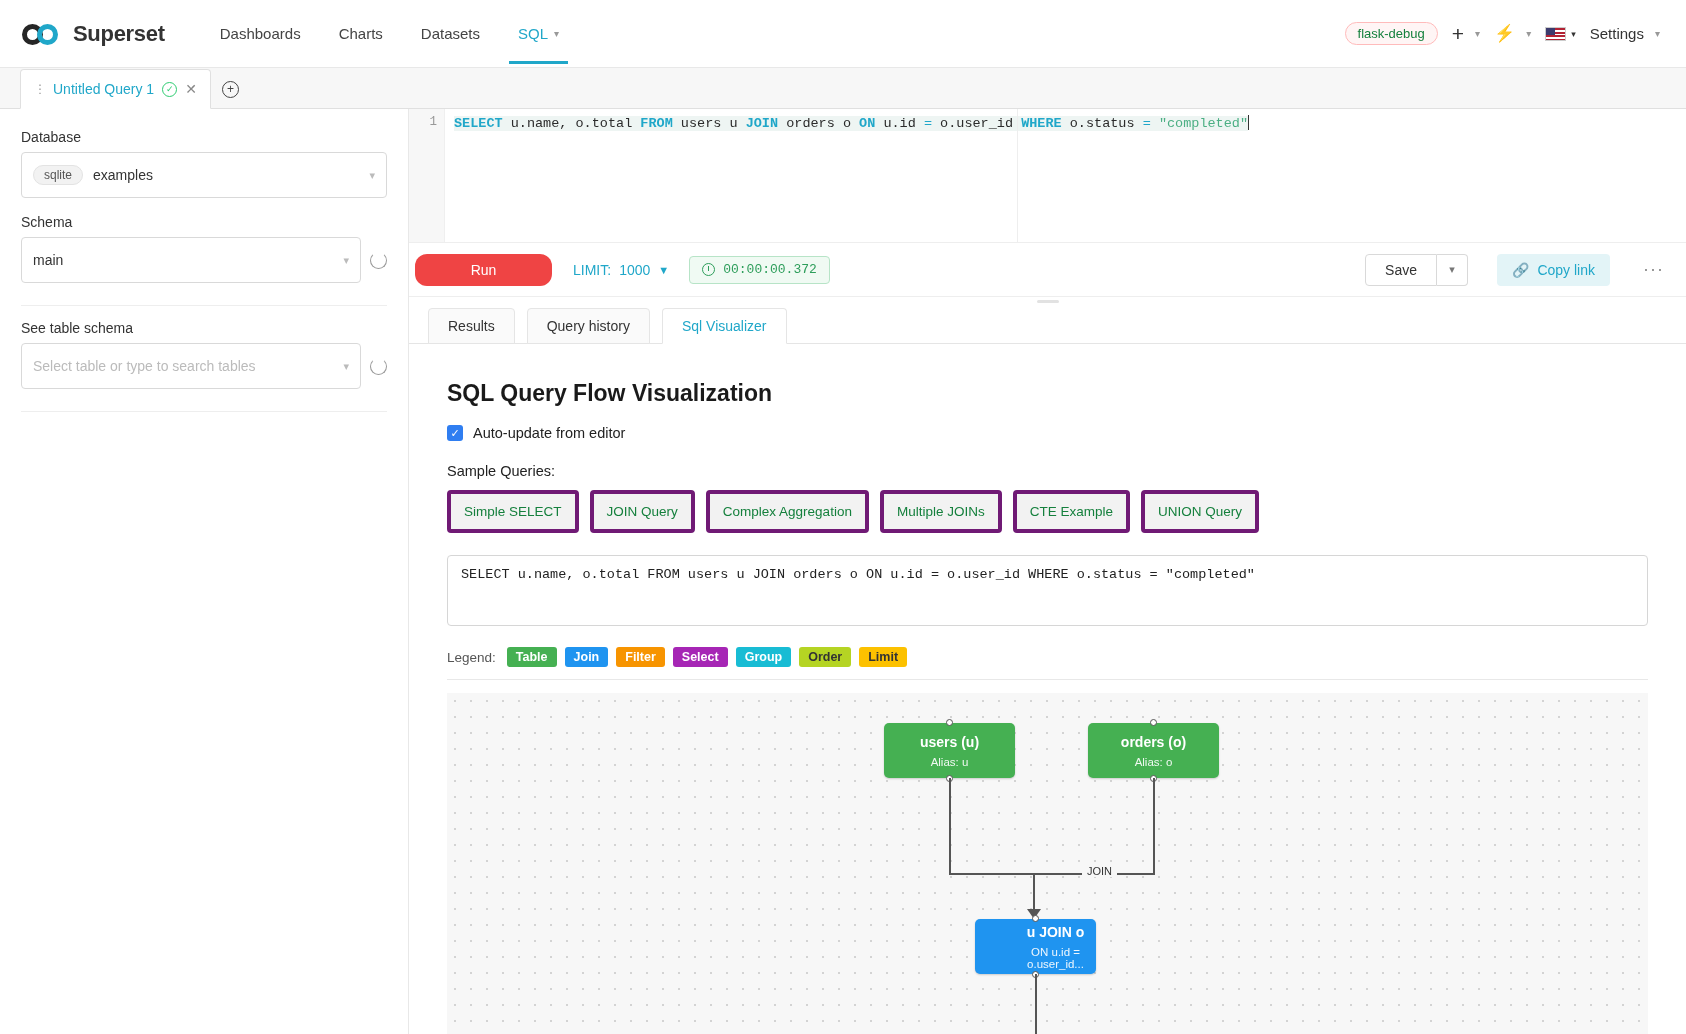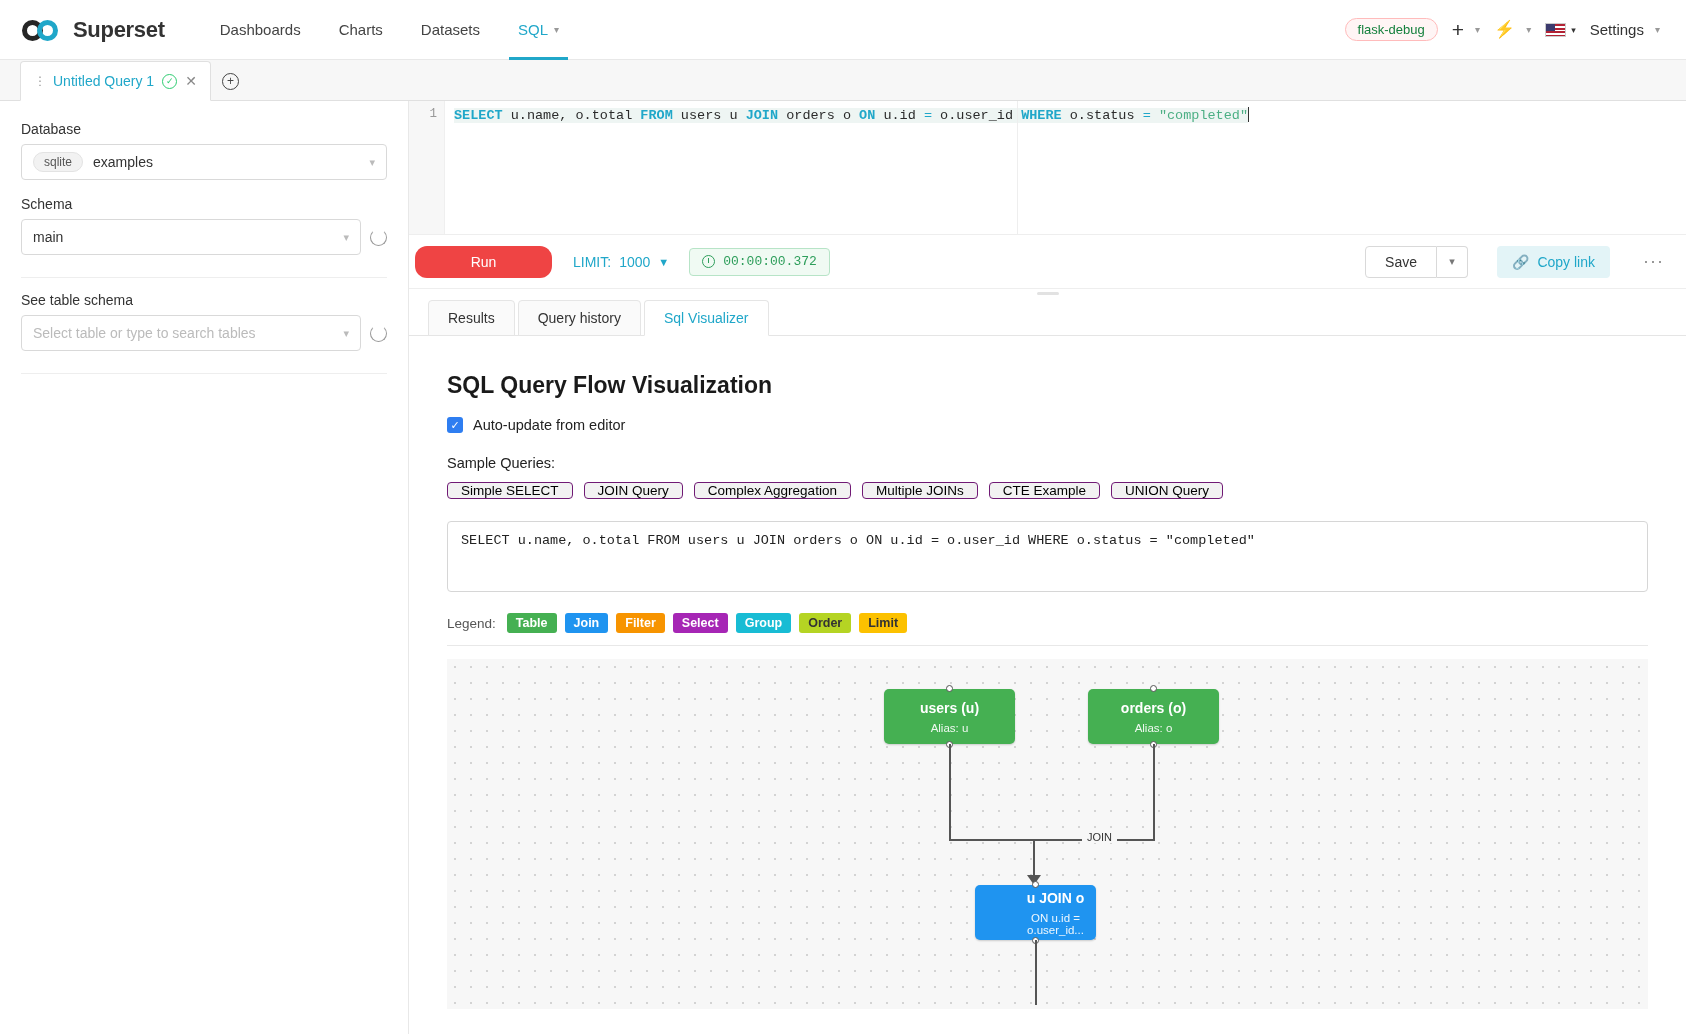--- a/index.html
+++ b/index.html
@@ -8,21 +8,21 @@
     width: 1686px; height: 1034px;
     background: #fff;
     font-family: "Liberation Sans", sans-serif;
     color: #20a7c9;
     overflow: hidden;
   }
   body { position: relative; }
 
   
   .navbar {
-    height: 60px; width: 100%;
+    height: 68px; width: 100%;
     background: #fff;
     border-bottom: 1px solid #e8e8e8;
     display: flex; align-items: center;
     padding: 0 22px;
     position: relative;
   }
   .brand { display: flex; align-items: center; gap: 9px; margin-right: 38px; }
   .brand-logo { width: 42px; height: 26px; position: relative; }
   .brand-logo .ring {
     position: absolute; top: 3px; width: 21px; height: 21px;
@@ -103,21 +103,21 @@
 
   
   .leftpanel {
     width: 409px; min-width: 409px; background: #fff;
     border-right: 1px solid #e8e8e8; padding: 14px 21px 0 21px;
     font-family: "Liberation Sans", sans-serif;
   }
   .field-label { font-size: 14px; color: #333; margin: 6px 0 7px; }
   .sel-row { display: flex; align-items: center; gap: 9px; }
   .select-box {
-    flex: 1; height: 36px; border: 1px solid #d9d9d9; border-radius: 4px;
+    flex: 1; height: 46px; border: 1px solid #d9d9d9; border-radius: 4px;
     background: #fff; display: flex; align-items: center; padding: 0 11px;
     font-size: 14px; color: #333;
   }
   .db-chip {
     background: #f2f2f2; border: 1px solid #e3e3e3; border-radius: 11px;
     font-size: 12px; color: #555; padding: 2px 10px; margin-right: 10px;
   }
   .sel-caret { margin-left: auto; color: #bbb; font-size: 11px; }
   .select-box.placeholder { color: #bbb; }
   .refresh-ic {
@@ -203,39 +203,39 @@
   .drag-handle span { width: 22px; height: 3px; background: #e2e2e2; border-radius: 2px; }
 
   
   .restabs {
     display: flex; align-items: flex-end; gap: 0; padding-left: 19px;
     border-bottom: 1px solid #e5e5e5; height: 38px; background: #fff;
   }
   .rtab {
     height: 36px; padding: 0 19px; display: flex; align-items: center;
     font-size: 14px; color: #333; background: #fafafa;
-    border: 1px solid #e5e5e5; border-radius: 4px 4px 0 0; margin-right: 3px;
+    border: 1px solid #e5e5e5; border-radius: 4px 4px 0 0; margin-right: 12px;
     position: relative; top: 1px; cursor: pointer;
   }
   .rtab.active { background: #fff; color: #20a7c9; border-bottom-color: #fff; }
 
   
   .vizpane { flex: 1; overflow: hidden; padding: 22px 38px 0 38px; background: #fff; }
   .viz-title { font-size: 23px; font-weight: bold; color: #1a1a1a; margin: 14px 0 18px; }
   .auto-row { display: flex; align-items: center; gap: 10px; margin-bottom: 22px; }
   .cbox {
     width: 16px; height: 16px; background: #2f7ef1; border-radius: 3px;
     display: flex; align-items: center; justify-content: center; color: #fff; font-size: 11px;
   }
   .auto-label { font-size: 14.5px; color: #222; }
   .sq-label { font-size: 14.5px; color: #222; margin-bottom: 11px; }
   .sq-row { display: flex; gap: 11px; margin-bottom: 22px; flex-wrap: wrap; }
   .sq-btn {
-    background: #f2f2f2; border: 1px solid #701a75; border-radius: 4px;
-    font-size: 13.5px; color: #000000; padding: 0 13px; cursor: pointer;
+    background: #f2f2f2; border: 4px solid #701a75; border-radius: 4px;
+    font-size: 13.5px; color: #15803d; padding: 10px 13px; cursor: pointer;
     font-family: "Liberation Sans", sans-serif;
   }
   .sql-textarea {
     width: 100%; height: 71px; border: 1px solid #d6d6d6; border-radius: 4px;
     padding: 11px 13px; font-family: "Liberation Mono", monospace; font-size: 13.5px;
     color: #222; resize: none; outline: none; background: #fff;
   }
   .legend-row { display: flex; align-items: center; gap: 8px; margin: 17px 0 12px; }
   .legend-label { font-size: 13.5px; color: #555; margin-right: 3px; }
   .lg {

